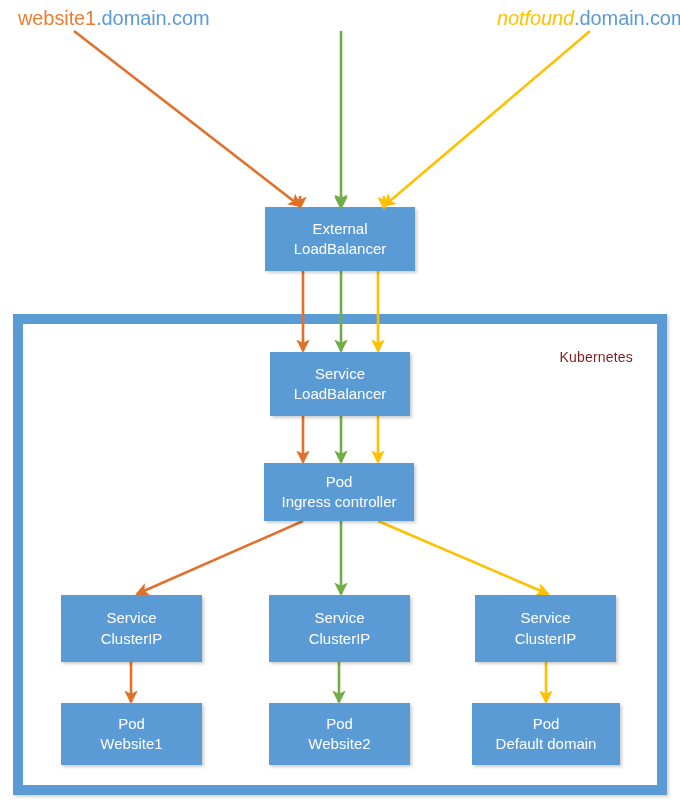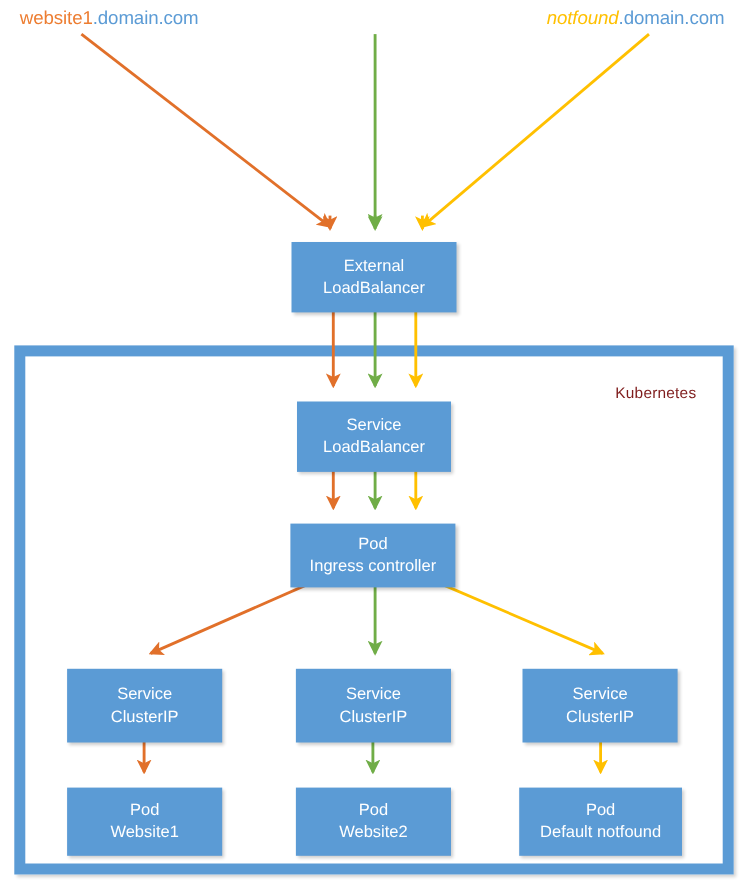--- a/index.html
+++ b/index.html
@@ -13,21 +13,21 @@
     width: 680px;
     height: 812px;
     background: #ffffff;
     font-family: "Liberation Sans", sans-serif;
     overflow: hidden;
   }
 
   
   .domain-label {
     position: absolute;
-    font-size: 17px;
+    font-size: 20px;
     white-space: nowrap;
     letter-spacing: -0.1px;
   }
   .domain-label .suffix { color: #5B9BD5; }
 
   
   #k8s-container {
     position: absolute;
     left: 13px;
     top: 314px;
@@ -55,21 +55,20 @@
     display: flex;
     flex-direction: column;
     align-items: center;
     justify-content: center;
     text-align: center;
     font-size: 15px;
     line-height: 1.35;
     box-shadow: 2px 2px 3px rgba(0,0,0,0.20);
     box-sizing: border-box;
     z-index: 5;
-    margin-top: 13px;
   }
   .node .line2 { white-space: nowrap; }
 
   
   #arrows {
     position: absolute;
     left: 0; top: 0;
     width: 680px;
     height: 812px;
     pointer-events: none;
@@ -171,21 +170,21 @@
     <span class="line2">Website1</span>
   </div>
 
   <div class="node" id="node-pod-website2" style="left: 269px; top: 703px; width: 141px; height: 62px; background: rgb(91, 155, 213); color: rgb(255, 255, 255);">
     <span class="line1">Pod</span>
     <span class="line2">Website2</span>
   </div>
 
   <div class="node" id="node-pod-default-backend" style="left: 472px; top: 703px; width: 148px; height: 62px; background: rgb(91, 155, 213); color: rgb(255, 255, 255);">
     <span class="line1">Pod</span>
-    <span class="line2">Default notfound</span>
+    <span class="line2">Default domain</span>
   </div>
 
   <svg id="arrows-over" viewBox="0 0 680 812">
     <defs>
       <marker id="ah2-orange" viewBox="0 0 10 10" refX="8.5" refY="5" markerWidth="5.2" markerHeight="5.2" orient="auto-start-reverse">
         <path d="M 0 0 L 10 5 L 0 10 L 2.4 5 z" fill="#E1702A"></path>
       </marker>
       <marker id="ah2-green" viewBox="0 0 10 10" refX="8.5" refY="5" markerWidth="5.2" markerHeight="5.2" orient="auto-start-reverse">
         <path d="M 0 0 L 10 5 L 0 10 L 2.4 5 z" fill="#70AD47"></path>
       </marker>

